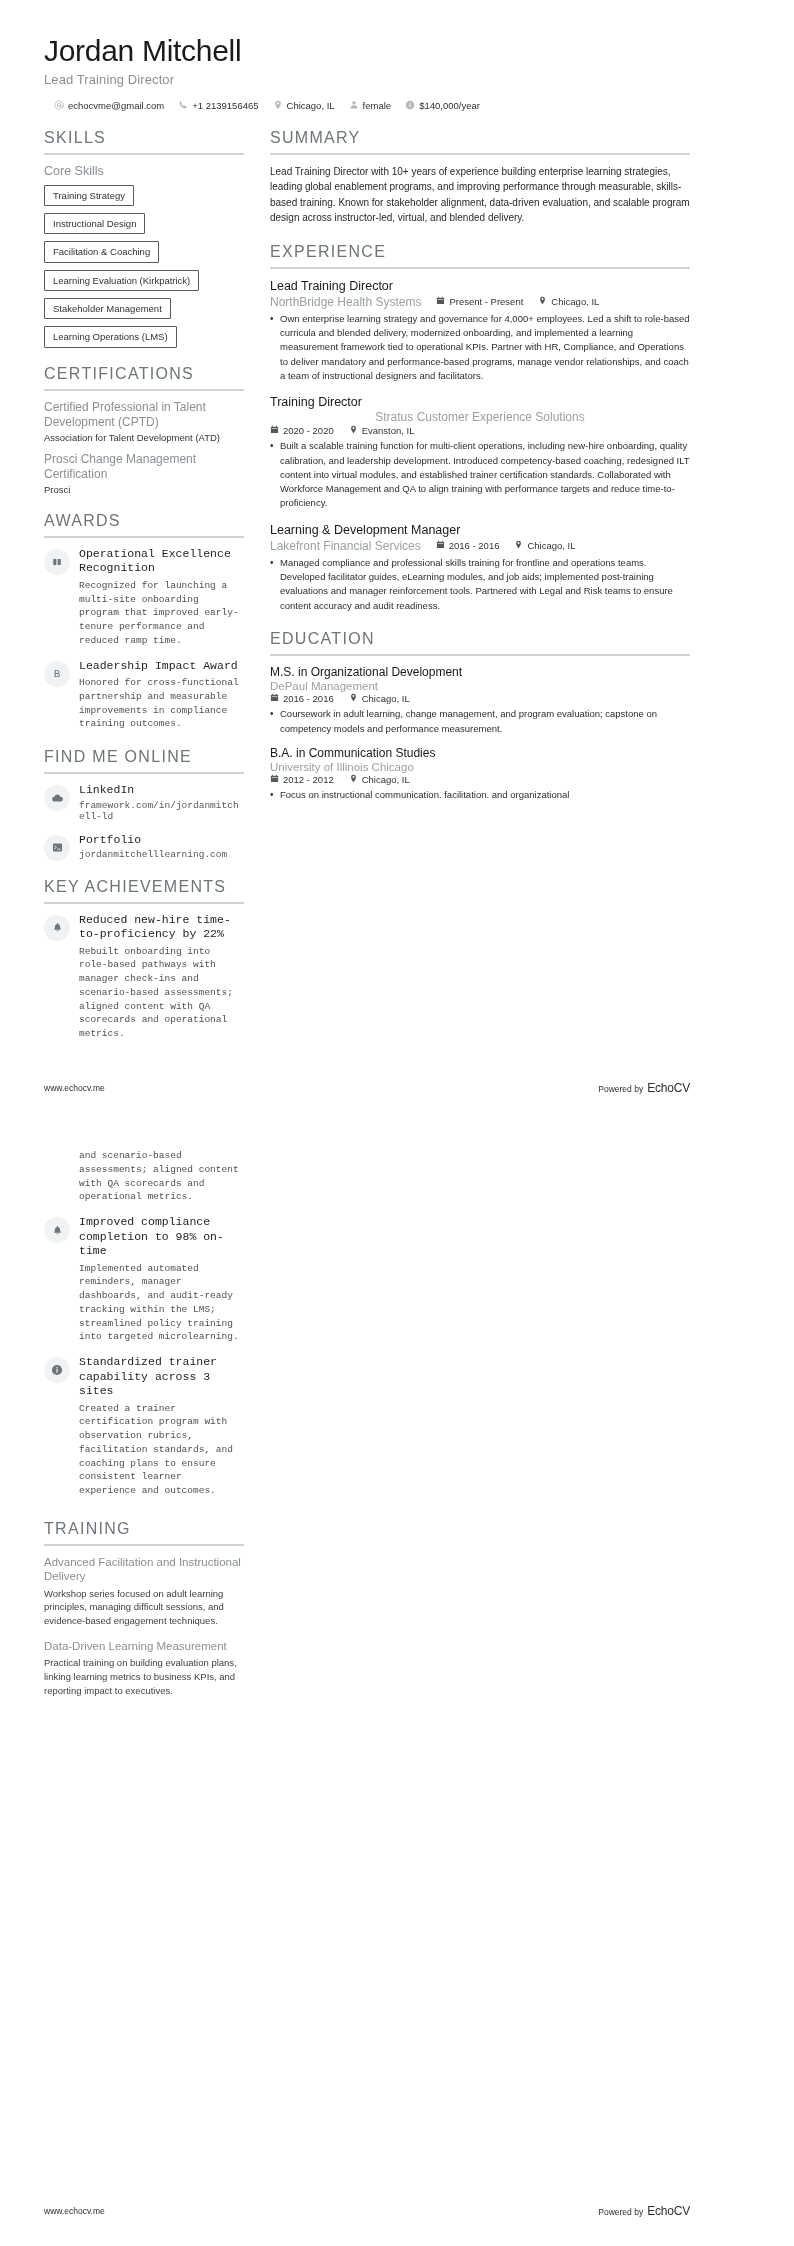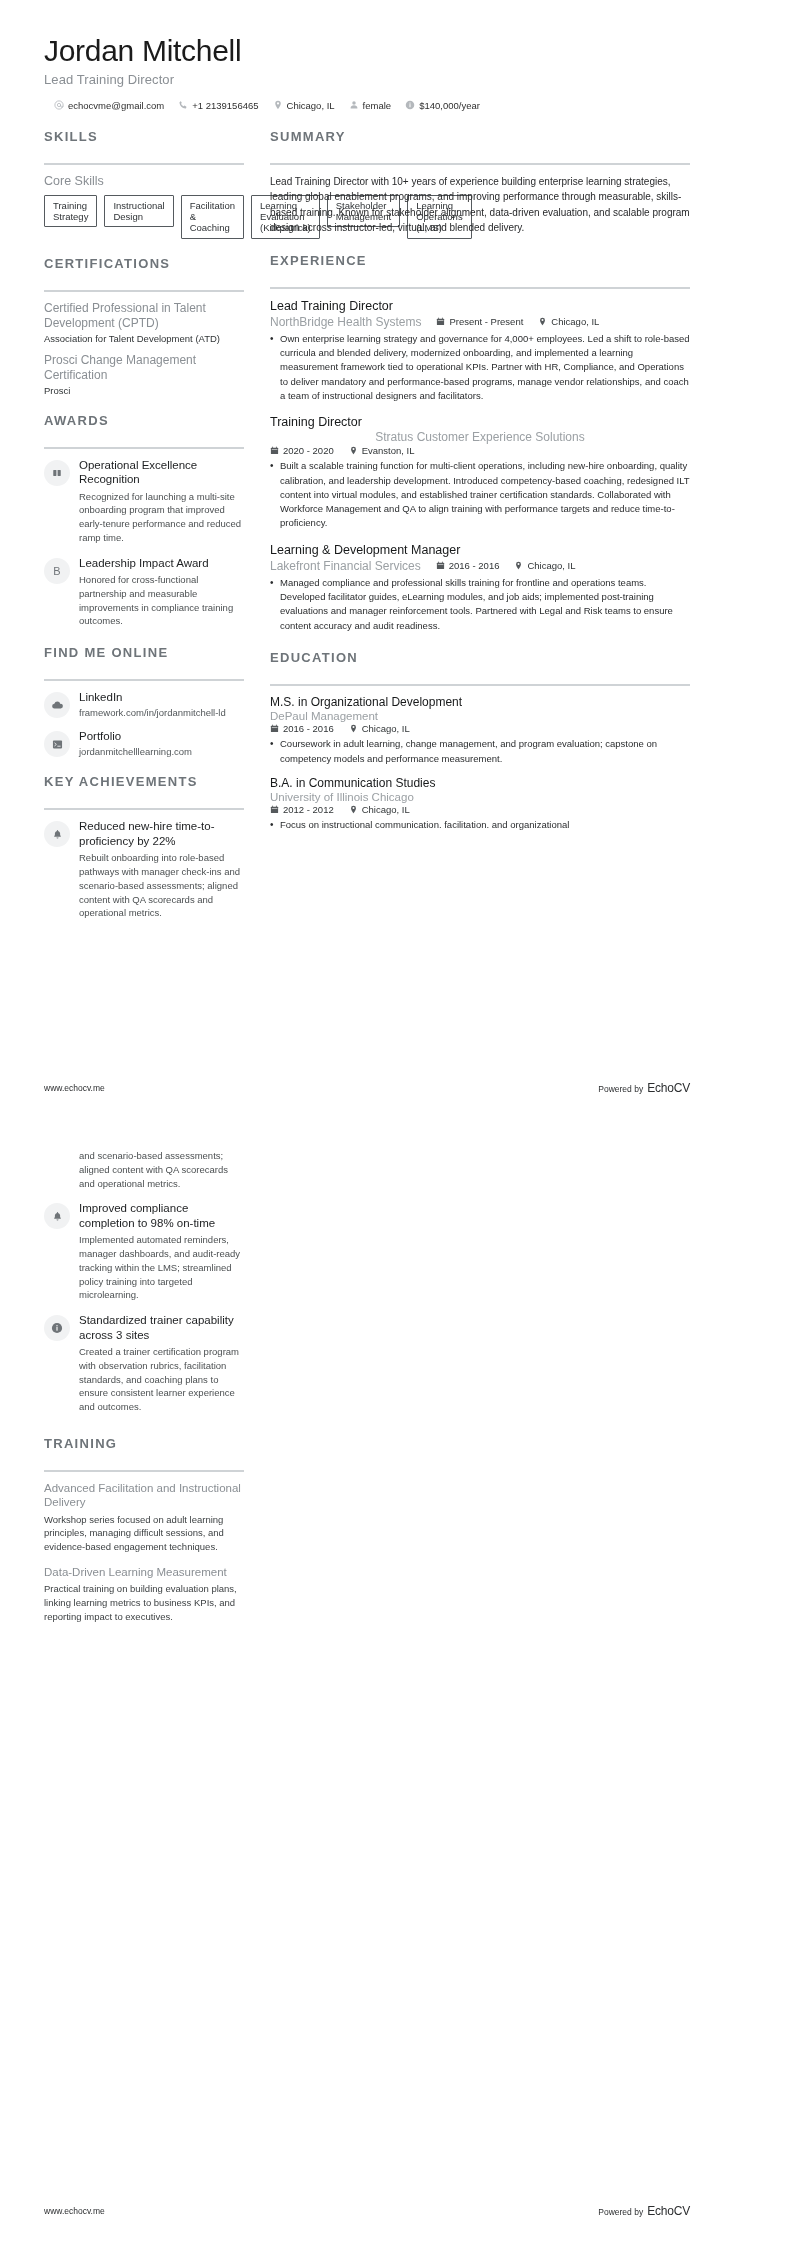--- a/index.html
+++ b/index.html
@@ -58,40 +58,40 @@
   .cico svg { display: block; }
 
   
   .cols { display: flex; gap: 26px; margin-top: 18px; }
   .left  { width: 200px; flex: 0 0 200px; }
   .right { flex: 1 1 auto; min-width: 0; }
 
   
   .sec { margin-bottom: 17px; }
   .sec-h {
-    font-size: 13px;
+    font-size: 16px;
     letter-spacing: 1.3px;
     color: #6e7479;
-    font-weight: 700;
-    padding-bottom: 19px;
+    font-weight: 400;
+    padding-bottom: 6px;
   }
   .sec-rule {
     height: 2px;
     background: #cfd3d6;
     margin-bottom: 9px;
   }
 
   
   .skill-group-title {
     font-size: 12.5px;
     color: #8a8f94;
     font-weight: 400;
     margin-bottom: 7px;
   }
-  .chips { display: flex; align-items: flex-start; gap: 7px; }
+  .chips { display: flex; flex-direction: column; align-items: flex-start; gap: 7px; }
   .chip {
     border: 1px solid #555a5e;
     padding: 4px 8px;
     font-size: 9.5px;
     color: #2f3336;
     line-height: 1.2;
     background: #fff;
     border-radius: 1px;
   }
 
@@ -104,21 +104,21 @@
     font-weight: 400;
   }
   .cert-org {
     font-size: 9.5px;
     color: #303436;
     margin-top: 2px;
   }
 
   
   .ilist { display: flex; flex-direction: column; gap: 11px; }
-  .irow { display: flex; gap: 9px; align-items: flex-start; }
+  .irow { display: flex; gap: 9px; align-items: flex-start; font-family: Liberation Mono, monospace; }
   .ibubble {
     width: 26px; height: 26px; flex: 0 0 26px;
     border-radius: 50%;
     background: #f1f2f3;
     display: flex; align-items: center; justify-content: center;
     color: #6f7478;
     font-size: 11px;
     margin-top: 2px;
   }
   .ibubble svg { display:block; }
@@ -177,21 +177,21 @@
     margin-top: 1px;
     margin-bottom: 3px;
   }
   .job-org {
     font-size: 12px;
     color: #9ba0a4;
     font-weight: 400;
     text-align: center;
   }
   .meta-bit {
-    display: flex; align-items: center; gap: 4px;
+    display: flex; align-items: flex-start; gap: 4px;
     font-size: 9.5px;
     color: #303436;
     white-space: nowrap;
   }
   .meta-bit .mico { color: #55595c; display:inline-flex; width:9px; height:9px; align-items:center; justify-content:center;}
   .meta-bit .mico svg { display:block; }
   .bullets { list-style: none; }
   .bullets li {
     position: relative;
     padding-left: 10px;

